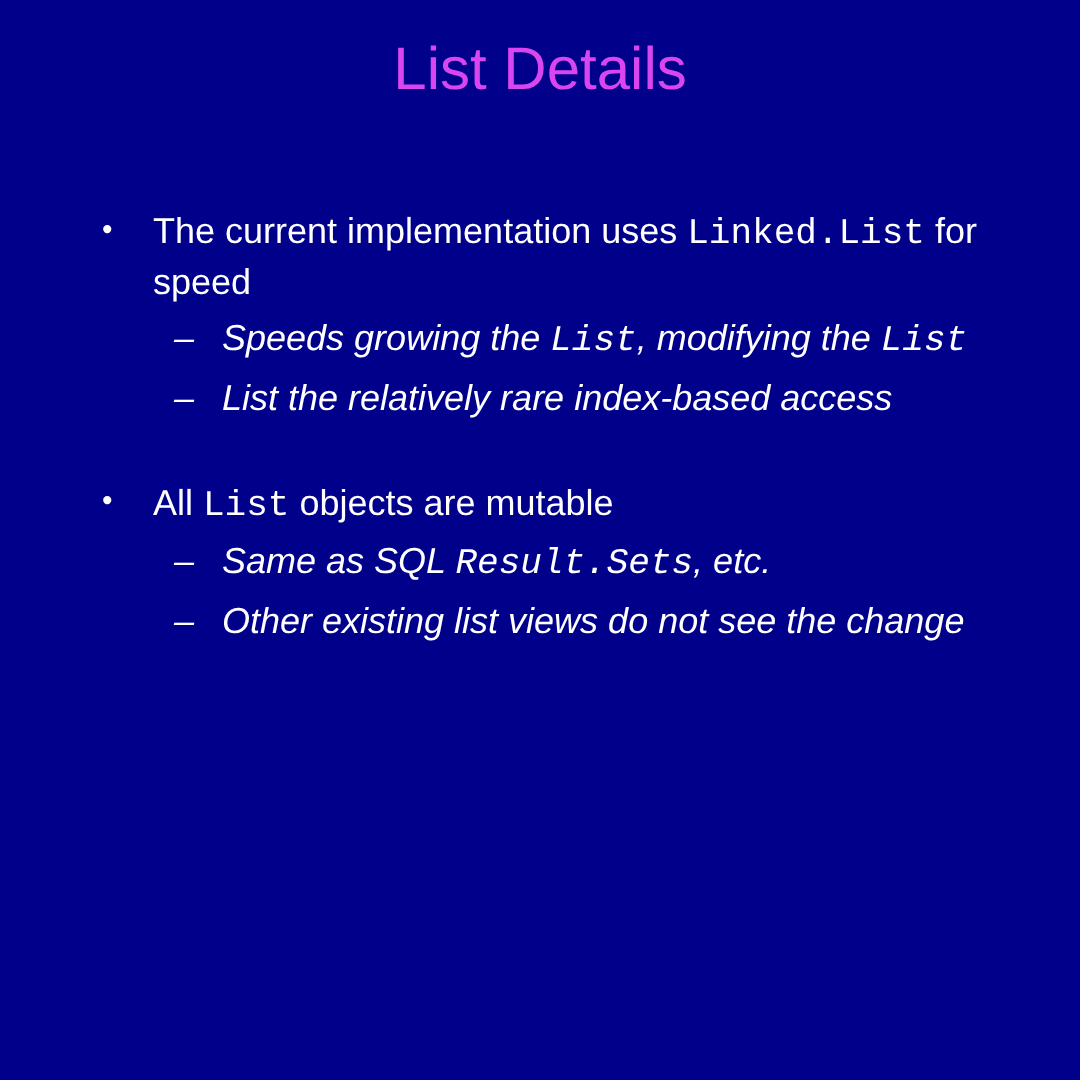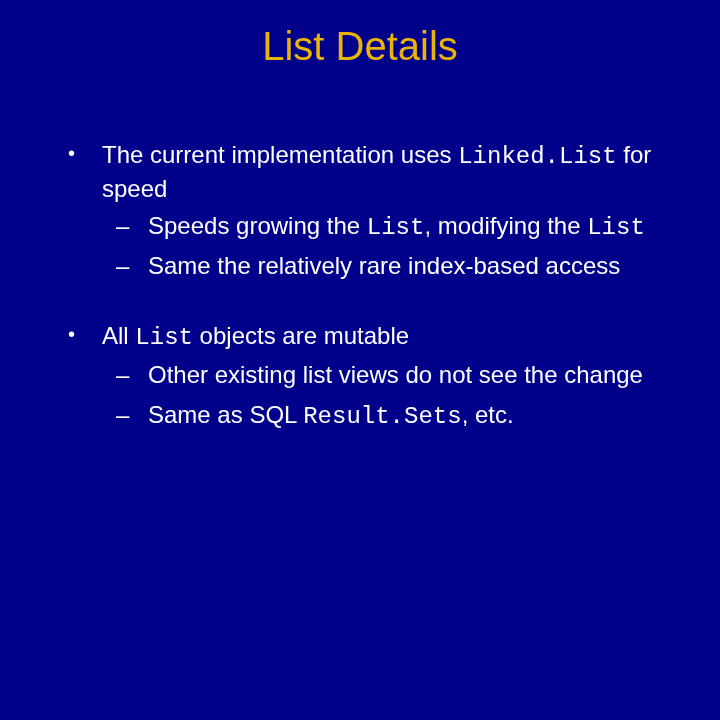--- a/index.html
+++ b/index.html
@@ -12,21 +12,21 @@
     color: #ffffff;
     overflow: hidden;
   }
   .slide {
     box-sizing: border-box;
     width: 720px;
     height: 720px;
     padding: 24px 60px 40px 60px;
   }
   h1.title {
-    color: #eab308;
+    color: #d946ef;
     text-align: center;
     font-size: 40px;
     font-weight: normal;
     margin: 0 0 70px 0;
   }
   ul.top {
     list-style: none;
     padding: 0;
     margin: 0;
     font-size: 24px;
@@ -48,20 +48,21 @@
   }
   ul.sub {
     list-style: none;
     padding: 0;
     margin: 6px 0 0 0;
   }
   ul.sub > li {
     position: relative;
     padding-left: 46px;
     margin-top: 6px;
+    font-style: italic;
   }
   ul.sub > li::before {
     content: "\2013";
     position: absolute;
     left: 14px;
     top: 0;
     color: #ffffff;
   }
   .mono {
     font-family: "Courier New", Courier, monospace;
@@ -75,31 +76,31 @@
 
   <ul class="top">
 
     <li>
       <span>The current implementation uses </span><span class="mono">Linked.List</span><span> for speed</span>
       <ul class="sub">
         <li>
           <span>Speeds growing the </span><span class="mono">List</span><span>, modifying the </span><span class="mono">List</span><span></span>
         </li>
         <li>
-          <span>Same the relatively rare index-based access</span><span class="mono"></span><span></span><span class="mono"></span><span></span>
+          <span>List the relatively rare index-based access</span><span class="mono"></span><span></span><span class="mono"></span><span></span>
         </li>
       </ul>
     </li>
 
     <li>
       <span>All </span><span class="mono">List</span><span> objects are mutable</span>
       <ul class="sub">
         <li>
-          <span>Other existing list views do not see the change</span><span class="mono"></span><span></span><span class="mono"></span><span></span>
+          <span>Same as SQL </span><span class="mono">Result.Sets</span><span>, etc.</span><span class="mono"></span><span></span>
         </li>
         <li>
-          <span>Same as SQL </span><span class="mono">Result.Sets</span><span>, etc.</span><span class="mono"></span><span></span>
+          <span>Other existing list views do not see the change</span><span class="mono"></span><span></span><span class="mono"></span><span></span>
         </li>
       </ul>
     </li>
 
   </ul>
 </div>
 
 </body></html>

